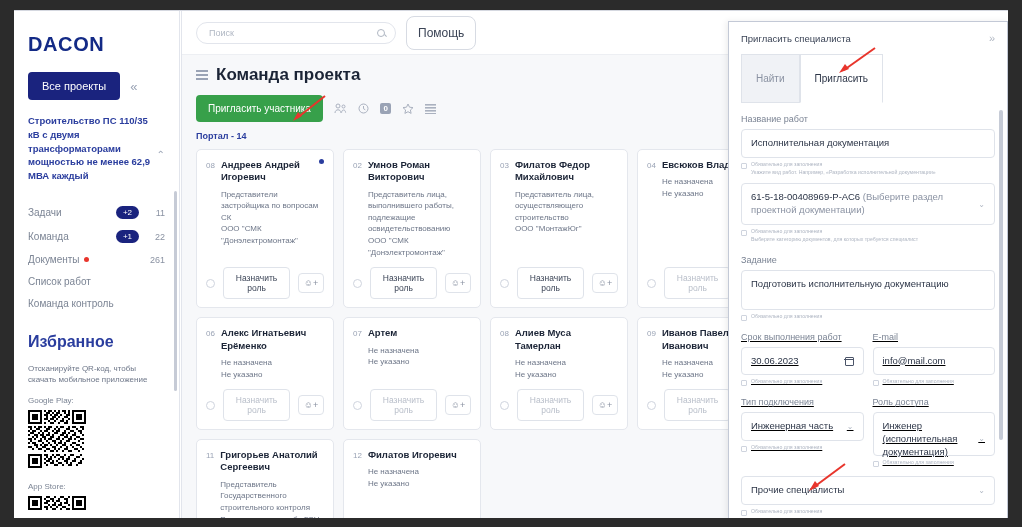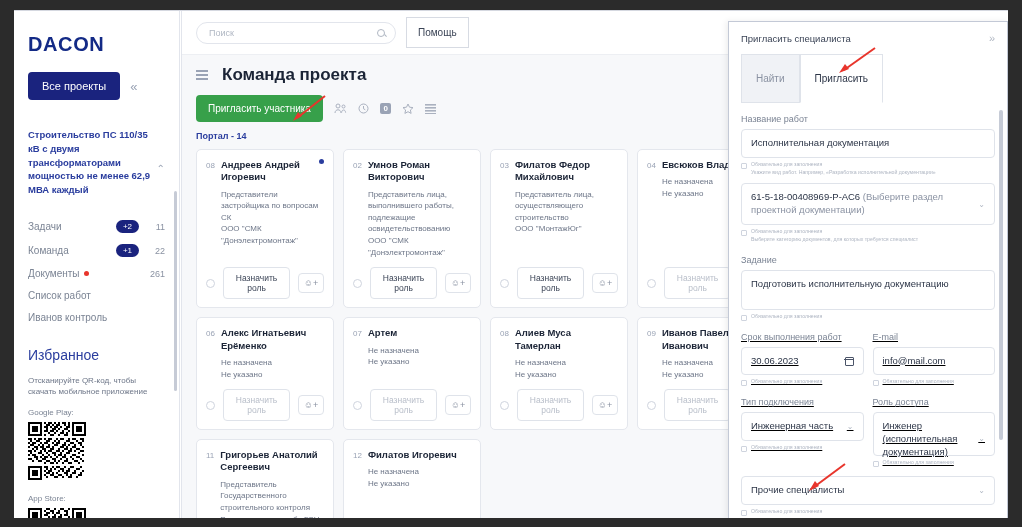--- a/index.html
+++ b/index.html
@@ -32,38 +32,38 @@
     font-size:20px; font-weight:bold; color:#132a86;
     letter-spacing:0.6px; margin-top:22px;
   }
   .allprojects-row { display:flex; align-items:center; margin-top:16px; }
   .btn-allprojects {
     background:#1a237e; color:#fff; border:none; border-radius:4px;
     font-size:11px; padding:8px 14px; cursor:pointer;
     font-family:"Liberation Sans", sans-serif;
   }
   .collapse-ico { margin-left:10px; color:#9aa3b5; font-size:13px; cursor:pointer; }
-  .project-row { display:flex; align-items:center; margin-top:28px; }
+  .project-row { display:flex; align-items:center; margin-top:14px; }
   .project-title {
     font-size:9.5px; color:#2a3d9e; font-weight:bold; line-height:1.45; flex:1;
   }
   .project-chevron { color:#9aa3b5; font-size:10px; margin-left:4px; margin-top:12px; }
   .navlist { margin-top:18px; }
   .navitem {
     display:flex; align-items:center; font-size:10px; color:#7b8494;
     padding:5.5px 0; cursor:pointer;
   }
   .navitem .nl { flex:1; display:flex; align-items:center; gap:4px; }
   .reddot { width:5px; height:5px; border-radius:50%; background:#e8352c; display:inline-block; }
   .pill {
     background:#1a237e; color:#fff; font-size:8px; border-radius:9px;
     padding:2px 7px; margin-right:6px; min-width:22px; text-align:center;
   }
   .cnt { font-size:9px; color:#8a92a2; min-width:20px; text-align:right; }
-  .fav { font-size:14px; color:#2a3d9e; font-weight:normal; margin-top:18px; }
+  .fav { font-size:16px; color:#2a3d9e; font-weight:bold; margin-top:18px; }
   .qr-text { font-size:8px; color:#6d7688; line-height:1.45; margin-top:12px; }
   .store-label { font-size:8px; color:#7b8494; margin-top:10px; }
   .qr { margin-top:5px; }
   .scrollbar-v {
     position:absolute; right:2px; top:180px; width:3px; height:200px;
     background:#c6cbd6; border-radius:2px;
   }
 
   
   .main {
@@ -80,32 +80,32 @@
   }
   .search input {
     border:none; outline:none; flex:1; font-size:9px; color:#6d7688;
     font-family:"Liberation Sans", sans-serif; background:transparent;
   }
   .search input::placeholder { color:#b0b7c3; }
   .mag { width:8px; height:8px; border:1px solid #b0b7c3; border-radius:50%; position:relative; }
   .mag::after { content:""; position:absolute; width:3px; height:1px; background:#b0b7c3;
     transform:rotate(45deg); right:-3px; bottom:0; }
   .btn-help {
-    border:1px solid #d7dbe3; background:#fff; border-radius:0;
-    font-size:10px; color:#3b4456; padding:9px 11px; cursor:pointer;
+    border:1px solid #d7dbe3; background:#fff; border-radius:8px;
+    font-size:12px; color:#3b4456; padding:9px 11px; cursor:pointer;
     font-family:"Liberation Sans", sans-serif;
   }
   .topbar-right { margin-left:auto; display:flex; align-items:center; gap:6px; }
   .avatar {
     width:17px; height:17px; border-radius:50%; background:#c9ced8; color:#fff;
     font-size:7px; display:flex; align-items:center; justify-content:center;
   }
   .username { font-size:9px; color:#3b4456; }
 
-  .page-head { padding:10px 14px 0 14px; display:flex; align-items:center; gap:14px; }
+  .page-head { padding:10px 14px 0 14px; display:flex; align-items:center; gap:8px; }
   .burger { display:flex; flex-direction:column; gap:2.5px; cursor:pointer; }
   .burger i { display:block; width:12px; height:1.4px; background:#9aa3b5; }
   .page-title { font-size:17px; font-weight:bold; color:#1b2436; }
 
   .actions { padding:10px 14px 0 14px; display:flex; align-items:center; gap:11px; }
   .btn-invite {
     background:#37a04a; color:#fff; border:none; border-radius:4px;
     font-size:10px; padding:8px 12px; cursor:pointer;
     font-family:"Liberation Sans", sans-serif;
   }
@@ -239,21 +239,21 @@
             <span class="cnt">261</span>
           </div>
           <div class="navitem">
             <span class="nl">
               <span>Список работ</span>
             </span>
             <span class="cnt"></span>
           </div>
           <div class="navitem">
             <span class="nl">
-              <span>Иванов контроль</span>
+              <span>Команда контроль</span>
             </span>
             <span class="cnt"></span>
           </div>
         </div>
 
     <div class="fav">Избранное</div>
     <div class="qr-text">Отсканируйте QR-код, чтобы скачать мобильное приложение</div>
 
     <div class="store-label">Google Play:</div>
     <div class="qr">

